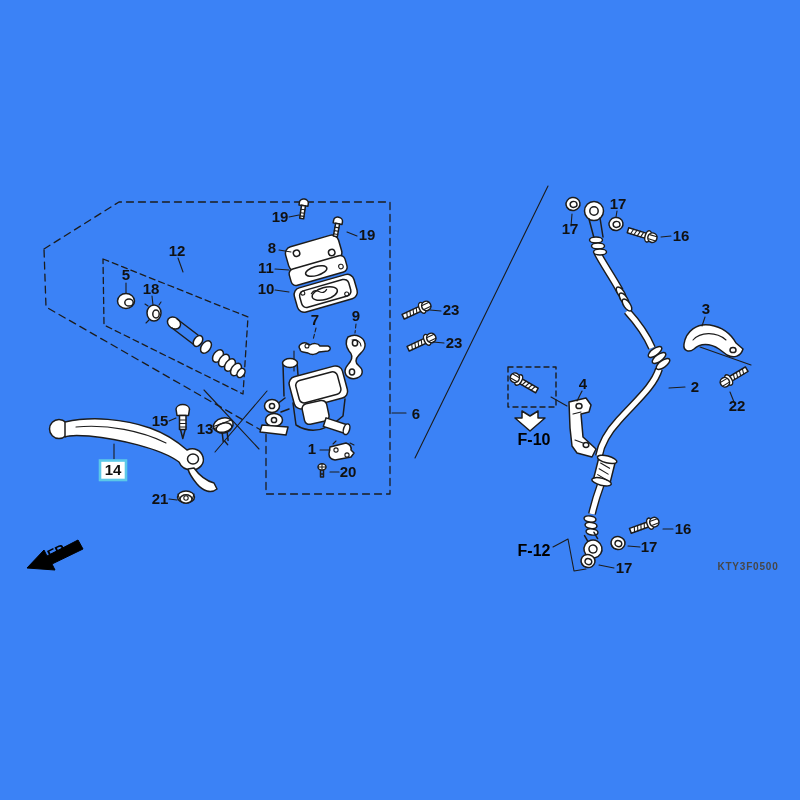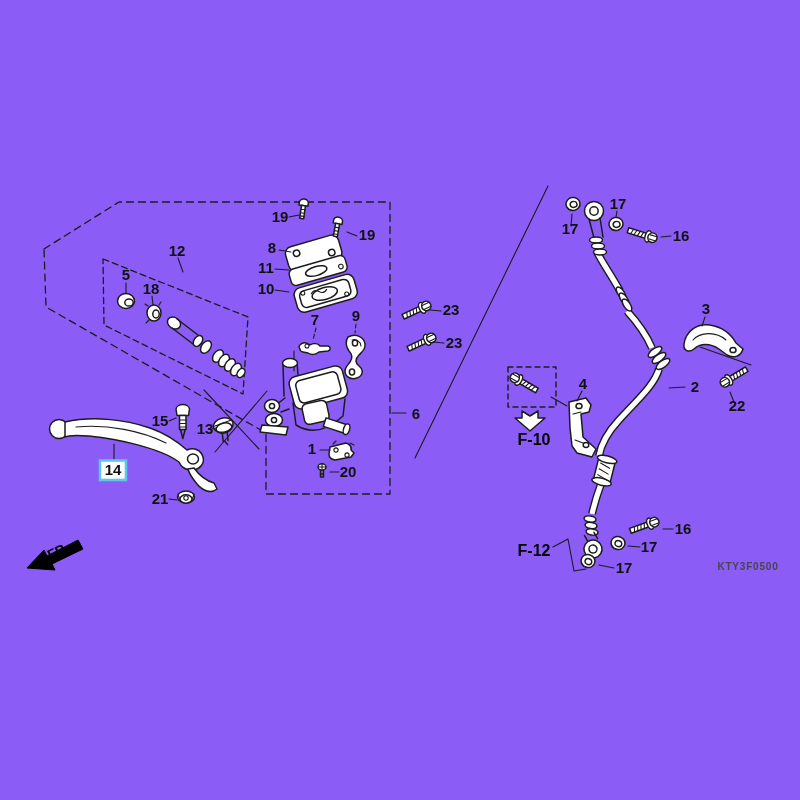--- a/index.html
+++ b/index.html
@@ -1,16 +1,16 @@
 <!DOCTYPE html>
 <html><head>
 <meta charset="utf-8">
 <style>
   html,body{margin:0;padding:0;background:#fff;}
-  #stage{position:relative;width:800px;height:800px;background:#8b5cf6;overflow:hidden;
+  #stage{position:relative;width:800px;height:800px;background:#3b82f6;overflow:hidden;
          font-family:"Liberation Sans",sans-serif;}
   svg{position:absolute;left:0;top:0;}
   svg *{vector-effect:none;}
   .ln{stroke:#1c1c1c;stroke-width:1.5;fill:none;stroke-linecap:round;stroke-linejoin:round;}
   .lnf{stroke:#1c1c1c;stroke-width:1.5;fill:#fff;stroke-linecap:round;stroke-linejoin:round;}
   .thin{stroke-width:1.1;}
   .dash{stroke-dasharray:7 5;stroke-width:1.3;}
   .dash2{stroke-dasharray:6 4;stroke-width:1.3;}
   .dash3{stroke-dasharray:4 2.5;stroke-width:1.1;}
   .tube-out{stroke:#1c1c1c;stroke-width:8;fill:none;stroke-linecap:butt;}

